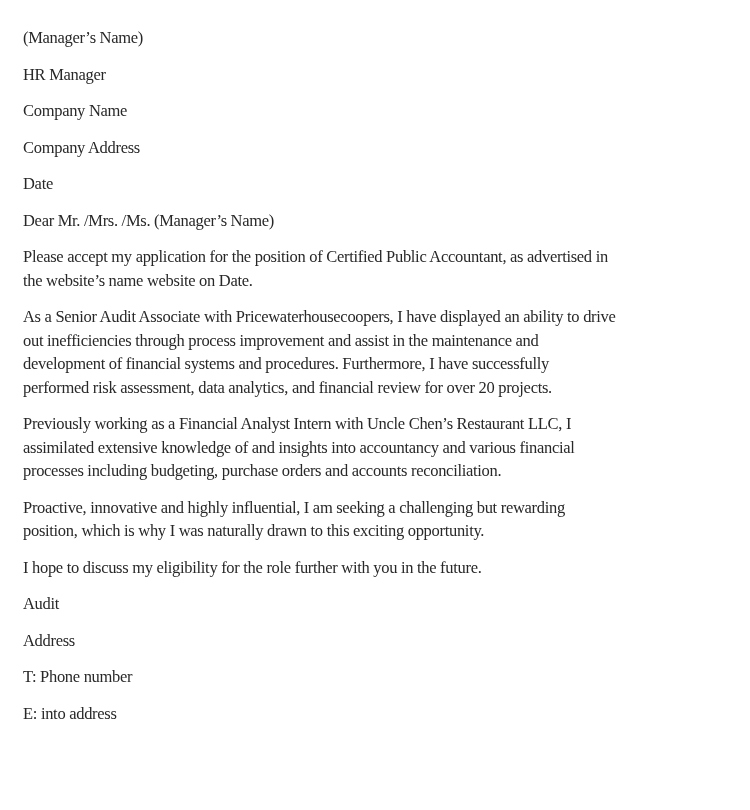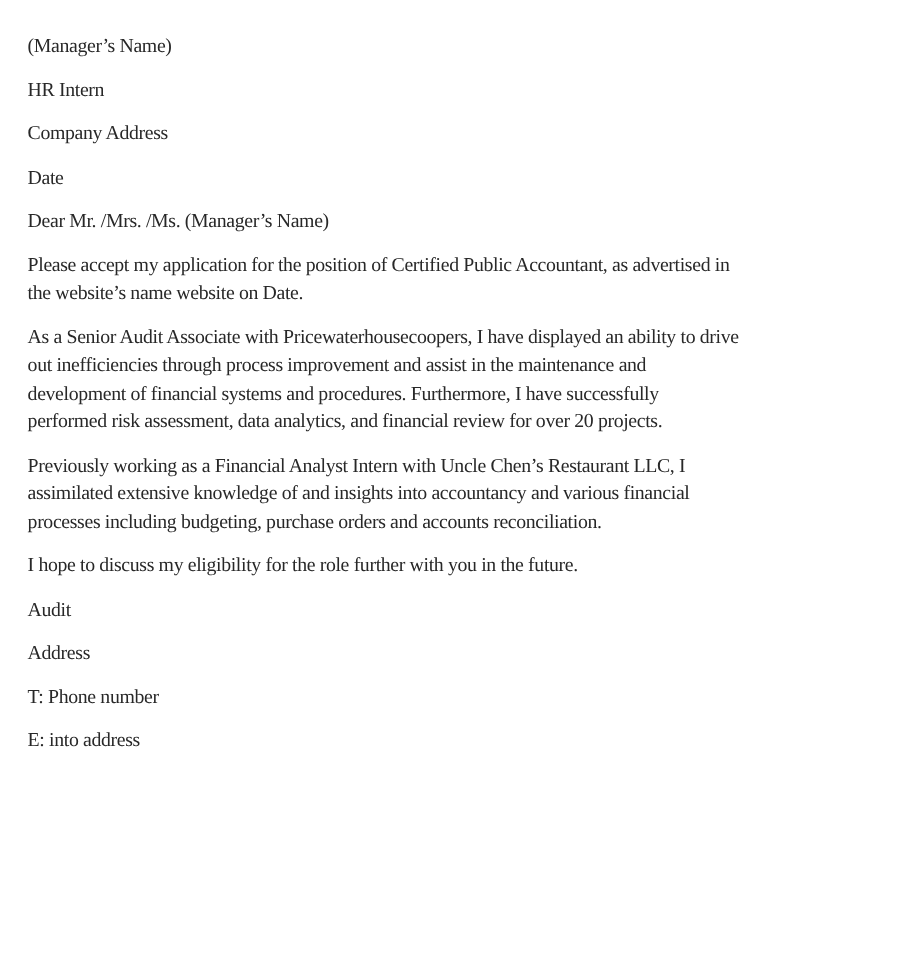--- a/index.html
+++ b/index.html
@@ -28,35 +28,38 @@
     margin: 0 0 13px 0;
     max-width: 723px;
     white-space: pre-line; 
   }
 </style>
 </head>
 <body>
 
 <main class="page">
   <p>(Manager’s Name)</p>
-  <p>HR Intern</p>
+  <p>HR Manager</p>
+  <p>Company Name</p>
   <p>Company Address</p>
   <p>Date</p>
 
   <p>Dear Mr. /Mrs. /Ms. (Manager’s Name)</p>
 
   <p>Please accept my application for the position of Certified Public Accountant, as advertised in
 the website’s name website on Date.</p>
   <p>As a Senior Audit Associate with Pricewaterhousecoopers, I have displayed an ability to drive
 out inefficiencies through process improvement and assist in the maintenance and
 development of financial systems and procedures. Furthermore, I have successfully
 performed risk assessment, data analytics, and financial review for over 20 projects.</p>
   <p>Previously working as a Financial Analyst Intern with Uncle Chen’s Restaurant LLC, I
 assimilated extensive knowledge of and insights into accountancy and various financial
 processes including budgeting, purchase orders and accounts reconciliation.</p>
+  <p>Proactive, innovative and highly influential, I am seeking a challenging but rewarding
+position, which is why I was naturally drawn to this exciting opportunity.</p>
   <p>I hope to discuss my eligibility for the role further with you in the future.</p>
 
 
   <p>Audit</p>
   <p>Address</p>
   <p>T: Phone number</p>
   <p>E: into address</p>
 </main>
 
 </body></html>

